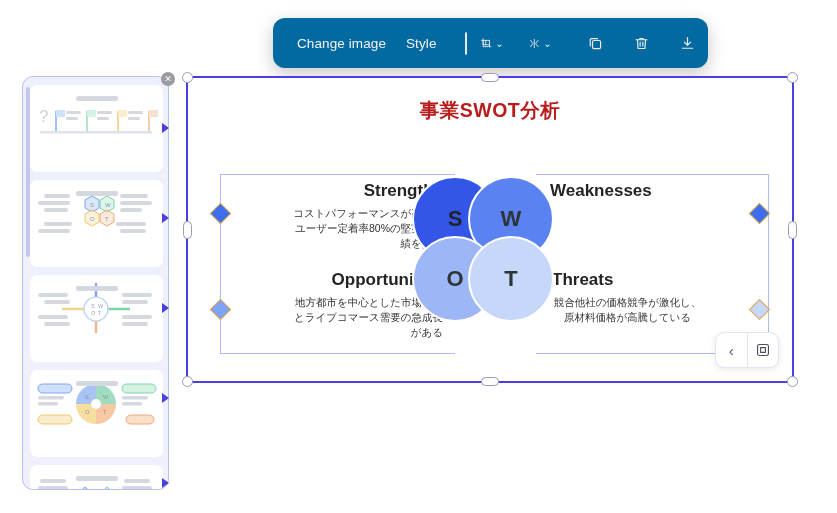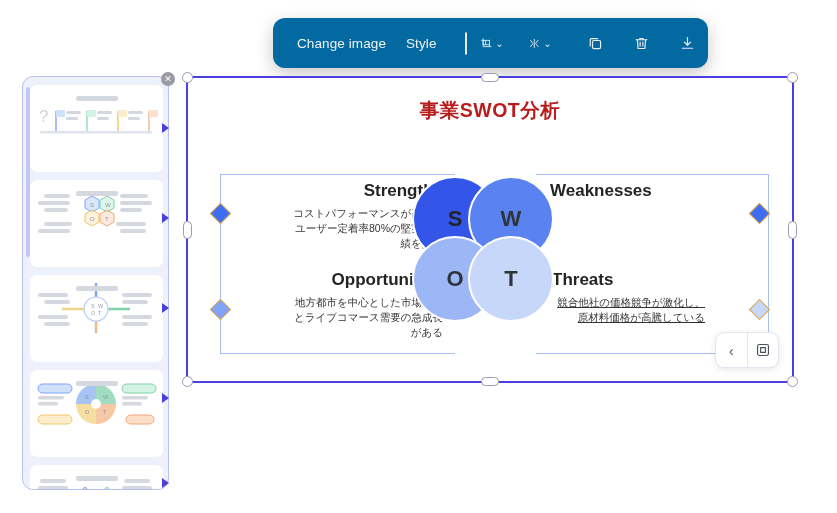--- a/index.html
+++ b/index.html
@@ -114,21 +114,21 @@
   .qhead { position: absolute; font-size: 17px; font-weight: bold; color: #242424; }
   .qbody { position: absolute; font-size: 10.5px; line-height: 1.42; color: #333333; width: 155px; }
 
   .tlq .qhead { right: 12px; top: 6px; }
   .tlq .qbody { right: 12px; top: 31px; text-align: right; }
   .blq .qhead { right: 12px; top: 6px; }
   .blq .qbody { right: 12px; top: 31px; text-align: right; }
   .trq .qhead { left: 14px; top: 6px; }
   .trq .qbody { left: 14px; top: 31px; text-align: left; }
   .brq .qhead { left: 16px; top: 6px; }
-  .brq .qbody { left: 14px; top: 31px; text-align: right; text-decoration: underline; }
+  .brq .qbody { left: 14px; top: 31px; text-align: center; }
 
   .diamond {
     position: absolute; width: 15px; height: 15px;
     transform: rotate(45deg);
     border: 1.6px solid #e0a33c;
   }
 
   .venn { position: absolute; left: 224px; top: 98px; width: 160px; height: 180px; }
   .circle {
     position: absolute; width: 86px; height: 86px; border-radius: 50%;

